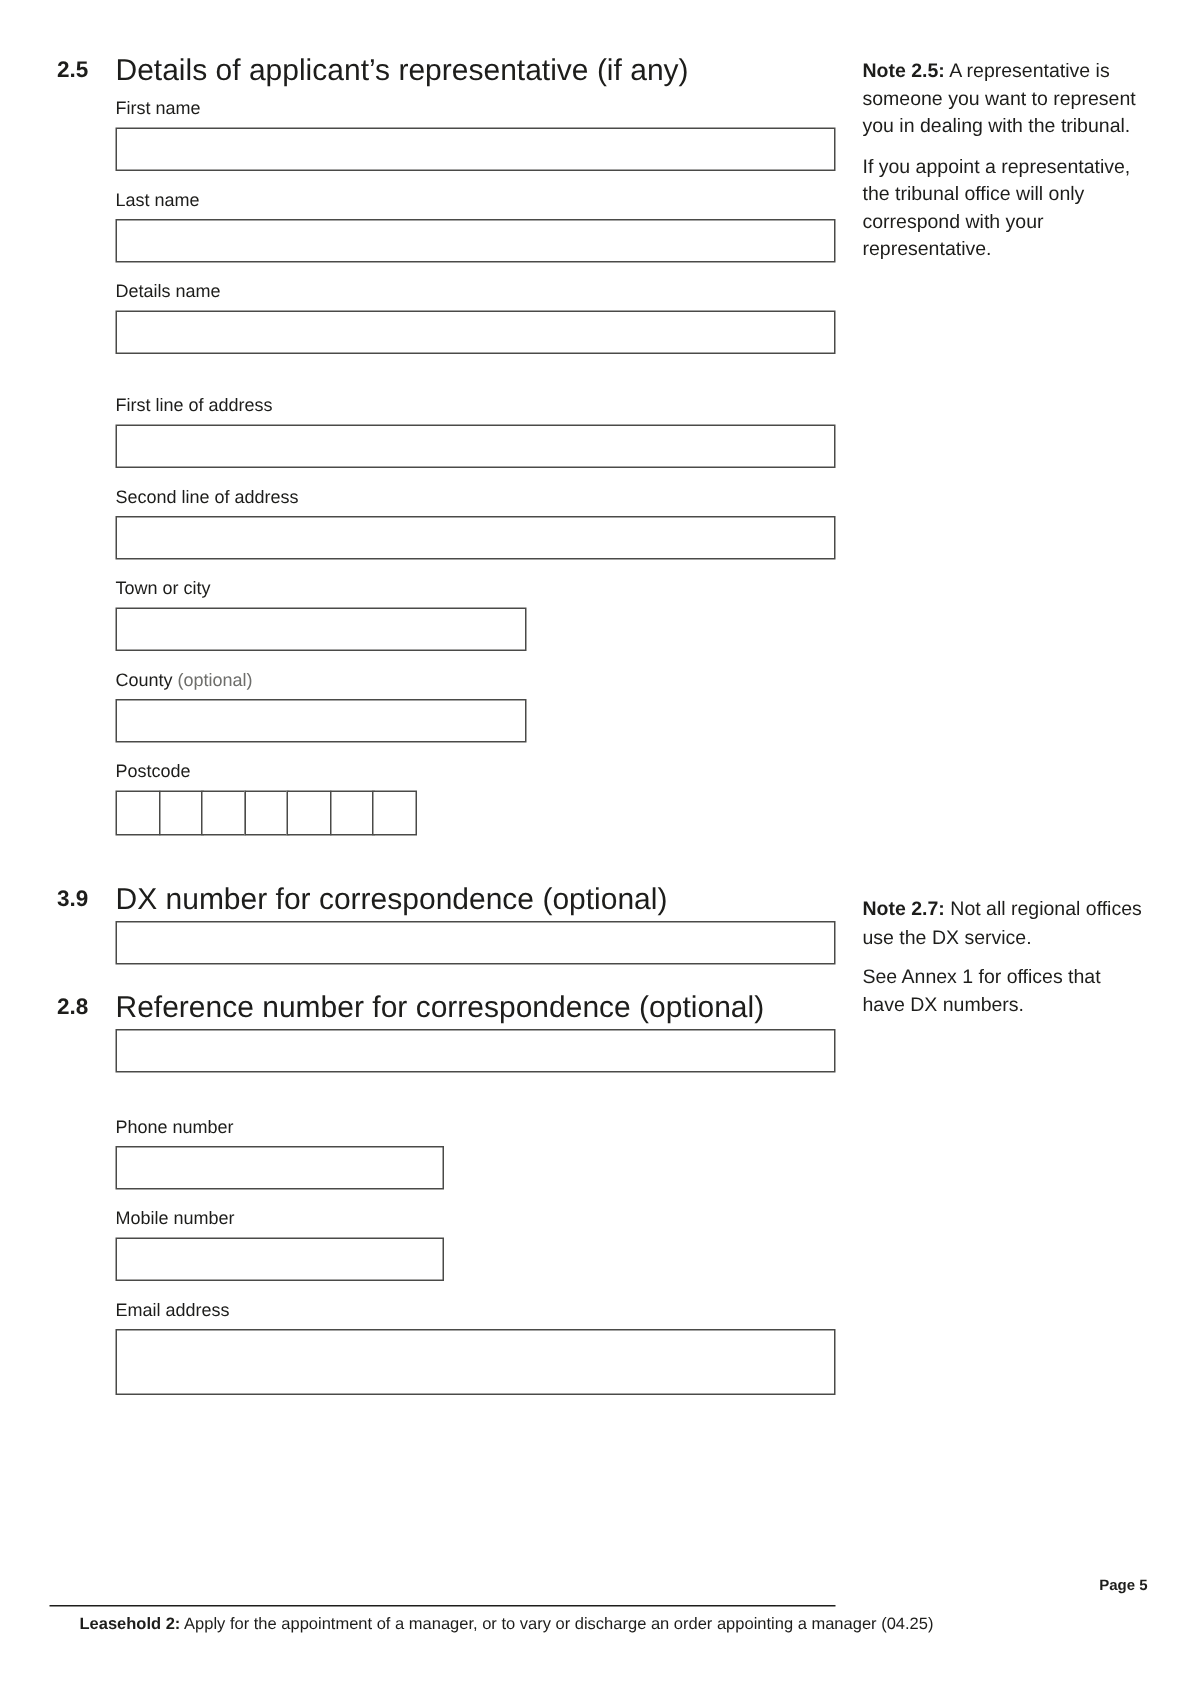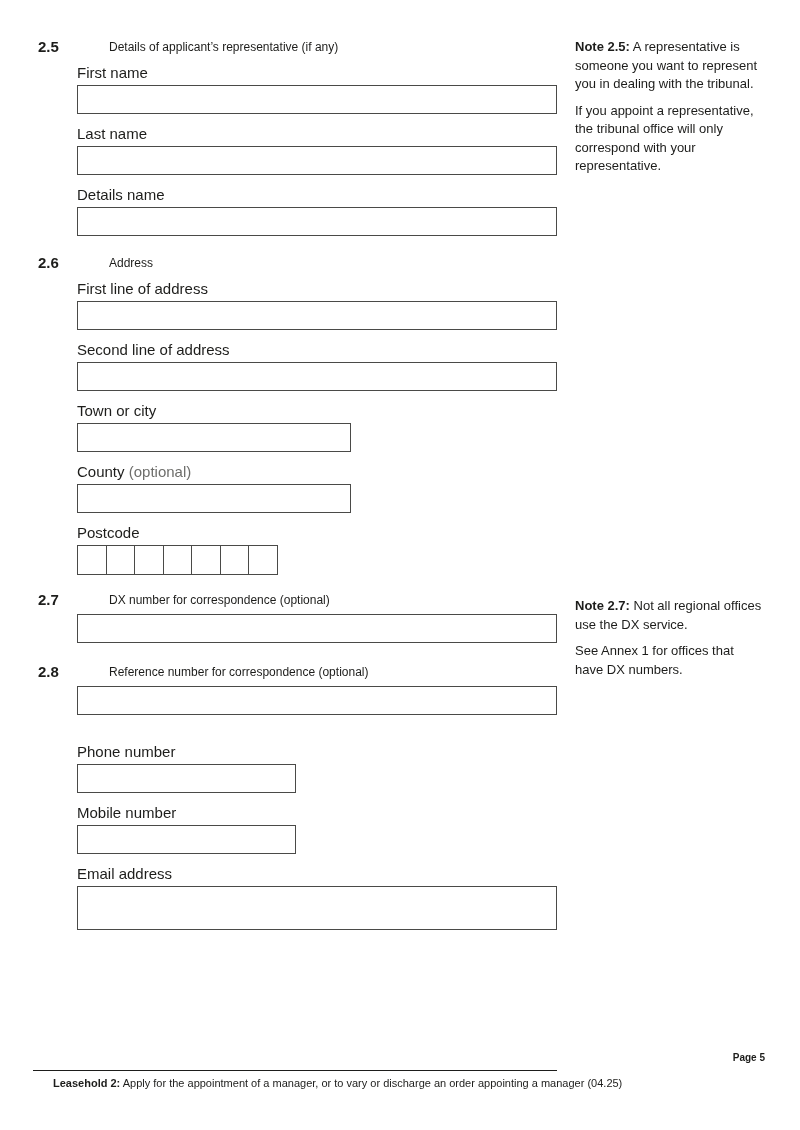--- a/index.html
+++ b/index.html
@@ -5,25 +5,25 @@
   * { margin: 0; padding: 0; box-sizing: border-box; }
   html, body { background: #ffffff; }
   body {
     width: 800px; height: 1130px;
     position: relative;
     font-family: "Liberation Sans", sans-serif;
     color: #1d1d1b;
     overflow: hidden;
   }
   .sec { position: absolute; left: 38px; width: 522px; }
-  .sec-head { display: flex; gap: 32px; }
+  .sec-head { display: flex; }
   .sec-num { width: 39px; flex: 0 0 39px; font-size: 15px; font-weight: 700; line-height: 18px; }
-  .sec-title { font-size: 12px; font-weight: 400; line-height: 18px; }
+  .sec-title { font-size: 20px; font-weight: 400; line-height: 18px; }
   .sec-body { padding-left: 39px; }
-  .label { font-size: 15px; line-height: 17px; margin: 11px 0 4px; }
+  .label { font-size: 12px; line-height: 17px; margin: 11px 0 4px; }
   .sec-body > .label:first-child { margin-top: 8px; }
   .label .muted { color: #6e6e6b; }
   .box {
     border: 1.5px solid #4a4a48;
     background: #ffffff;
     height: 29px;
   }
   .sec-body > .box:first-child { margin-top: 5px; }
   .box.full  { width: 480px; }
   .box.med   { width: 274px; }
@@ -70,24 +70,20 @@
     <div class="label">First name</div>
     <div class="box full"></div>
     <div class="label">Last name</div>
     <div class="box full"></div>
     <div class="label">Details name</div>
     <div class="box full"></div>
   </div>
 </section>
 
 <section class="sec" style="top:254px">
-  <div class="sec-head">
-    <span class="sec-num">2.6</span>
-    <span class="sec-title">Address</span>
-  </div>
   <div class="sec-body">
     <div class="label">First line of address</div>
     <div class="box full"></div>
     <div class="label">Second line of address</div>
     <div class="box full"></div>
     <div class="label">Town or city</div>
     <div class="box med"></div>
     <div class="label"><span>County</span> <span class="muted">(optional)</span></div>
     <div class="box med"></div>
     <div class="label">Postcode</div>
@@ -98,21 +94,21 @@
       <div class="pc-cell"></div>
       <div class="pc-cell"></div>
       <div class="pc-cell"></div>
       <div class="pc-cell"></div>
     </div>
   </div>
 </section>
 
 <section class="sec" style="top:591px">
   <div class="sec-head">
-    <span class="sec-num">2.7</span>
+    <span class="sec-num">3.9</span>
     <span class="sec-title">DX number for correspondence (optional)</span>
   </div>
   <div class="sec-body">
     <div class="box full"></div>
   </div>
 </section>
 
 <section class="sec" style="top:663px">
   <div class="sec-head">
     <span class="sec-num">2.8</span>

